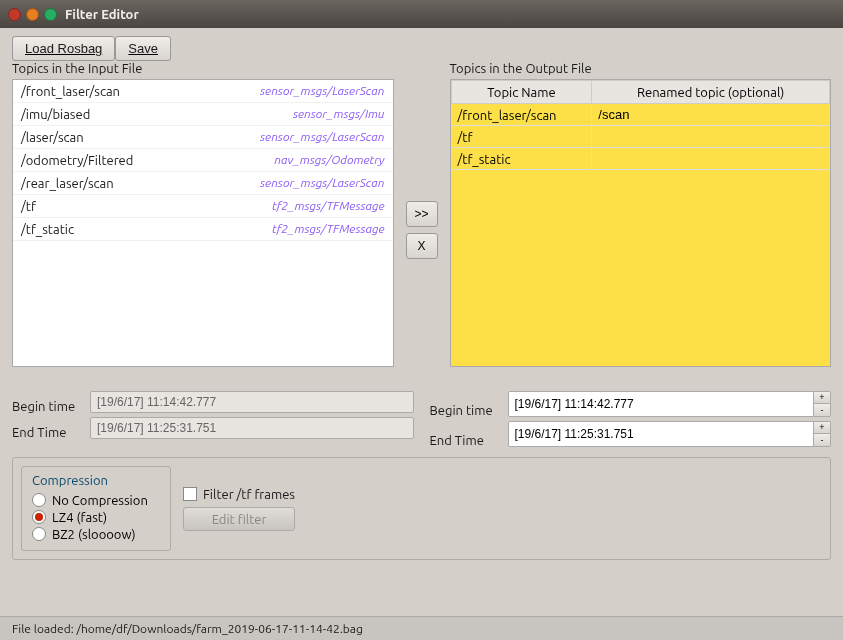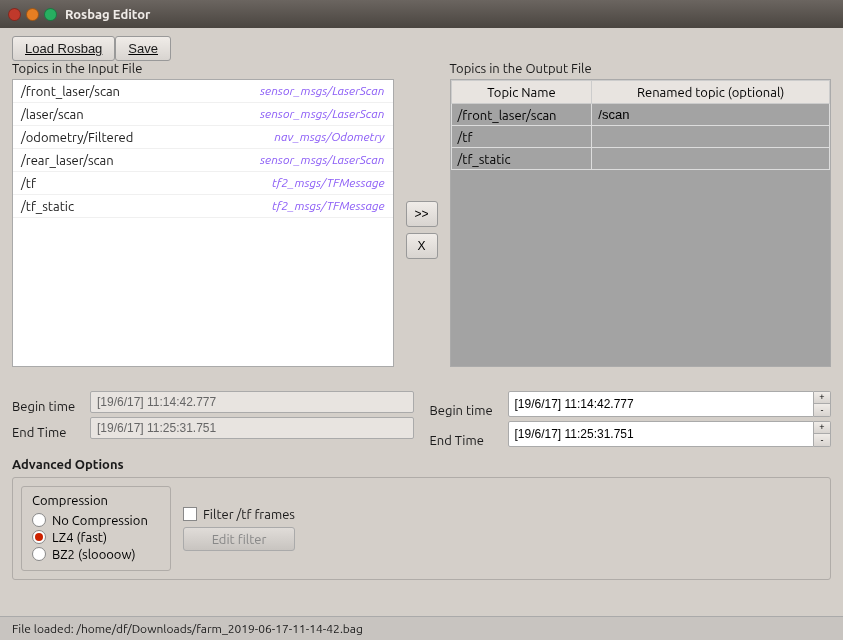--- a/index.html
+++ b/index.html
@@ -102,21 +102,21 @@
       cursor: pointer;
       font-size: 12px;
       display: flex;
       align-items: center;
       justify-content: center;
     }
     .right-panel {
       flex: 1;
     }
     .output-table {
-      background: #a3a3a3;
+      background: #fde047;
       border: 1px solid #aaa;
       height: 288px;
       overflow-y: auto;
     }
     .output-table table {
       width: 100%;
       border-collapse: collapse;
     }
     .output-table th {
       background: #e8e4e0;
@@ -216,21 +216,21 @@
     .compression-box {
       border: 1px solid #b0aca8;
       border-radius: 3px;
       background: #d4cfc9;
       padding: 6px 10px;
       min-width: 150px;
     }
     .compression-title {
       font-size: 13px;
       margin-bottom: 6px;
-      color: #000000;
+      color: #0c4a6e;
     }
     .radio-row {
       display: flex;
       align-items: center;
       gap: 6px;
       margin: 3px 0;
     }
     .radio-row label { font-size: 13px; color: #000000; }
     .radio-btn {
       width: 14px; height: 14px;
@@ -293,38 +293,42 @@
   </style>
 </head>
 <body>
 
 <div class="title-bar">
   <div class="title-bar-buttons">
     <div class="tb-btn tb-close"></div>
     <div class="tb-btn tb-min"></div>
     <div class="tb-btn tb-max"></div>
   </div>
-  <span class="title-text">Rosbag Editor</span>
+  <span class="title-text">Filter Editor</span>
 </div>
 
 <div class="main-content">
   <div class="top-bar">
     <button class="btn">Load Rosbag</button>
     <button class="btn">Save</button>
   </div>
 
   <div class="panels">
 
     <div class="left-panel">
       <div class="panel-label">Topics in the Input File</div>
       <div class="list-box">
 
       <div class="list-item">
             <span class="topic-name">/front_laser/scan</span>
             <span class="topic-type">sensor_msgs/LaserScan</span>
+          </div>
+          <div class="list-item">
+            <span class="topic-name">/imu/biased</span>
+            <span class="topic-type">sensor_msgs/Imu</span>
           </div>
           <div class="list-item">
             <span class="topic-name">/laser/scan</span>
             <span class="topic-type">sensor_msgs/LaserScan</span>
           </div>
           <div class="list-item">
             <span class="topic-name">/odometry/Filtered</span>
             <span class="topic-type">nav_msgs/Odometry</span>
           </div>
           <div class="list-item">
@@ -407,21 +411,20 @@
           <div class="spinner-btns">
             <button class="spinner-btn">+</button>
             <button class="spinner-btn">-</button>
           </div>
         </div>
       </div>
     </div>
   </div>
 
   <div class="advanced-section">
-    <div class="advanced-title">Advanced Options</div>
     <div class="advanced-box">
 
       <div class="compression-box">
         <div class="compression-title">Compression</div>
         <div class="radio-row">
           <div class="radio-btn"></div>
           <label>No Compression</label>
         </div>
         <div class="radio-row">
           <div class="radio-btn selected"></div>

